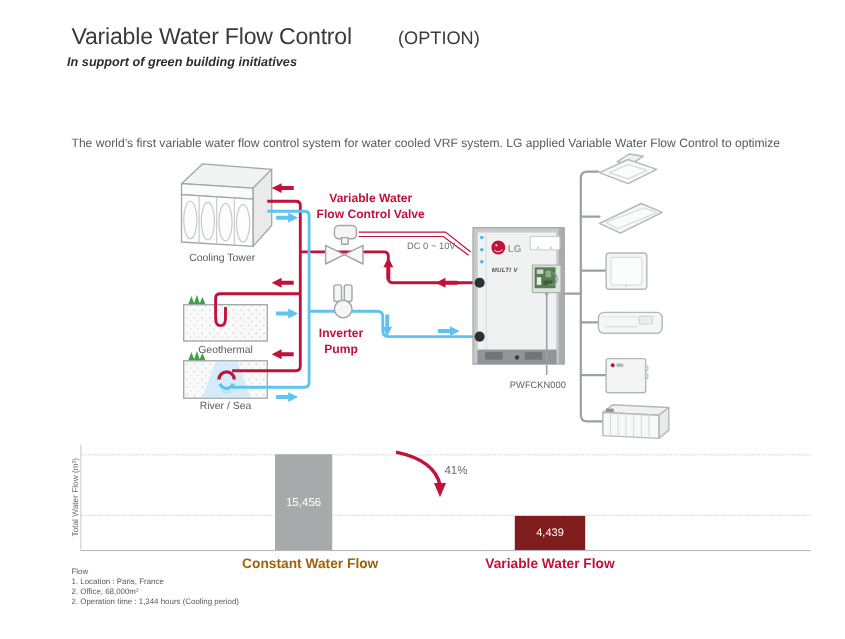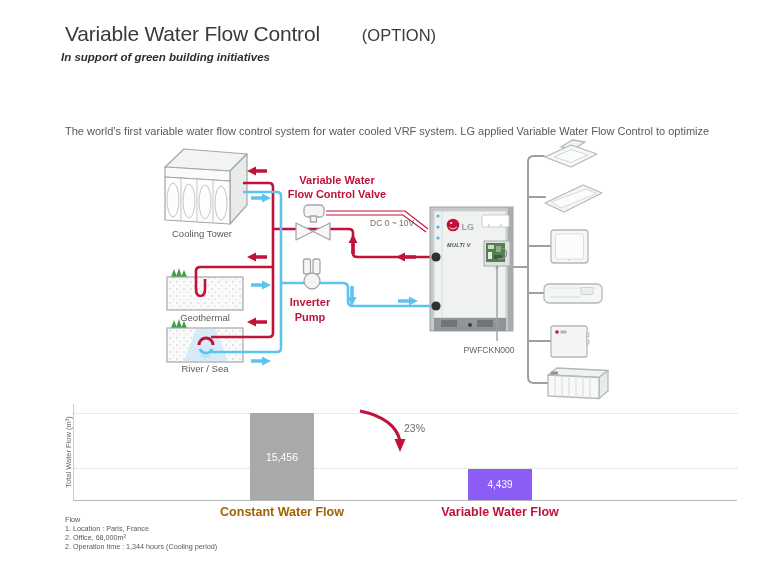--- a/index.html
+++ b/index.html
@@ -21,22 +21,22 @@
   svg.diagram{left:140px;top:138px;width:512px;height:268px;}
   svg text{font-family:"Liberation Sans",sans-serif;}
 
   
   .y-axis{left:73px;top:404px;width:1px;height:96px;background:#cbcdce;}
   .x-axis{left:73px;top:500px;width:664px;height:1px;background:#b7b9ba;}
   .gridline{left:74px;width:663px;height:0;border-top:1.5px dotted #d2d4d5;}
   .grid-top{top:413px;}
   .grid-mid{top:468px;}
   .bar{display:flex;align-items:center;justify-content:center;color:#ffffff;}
-  .bar-constant{left:250px;top:413px;width:64px;height:87px;background:#a7a9ab;font-size:10.5px;}
-  .bar-variable{left:468px;top:469px;width:64px;height:31px;background:#8b5cf6;font-size:10px;}
+  .bar-constant{left:250px;top:413px;width:52px;height:87px;background:#a7a9ab;font-size:10.5px;}
+  .bar-variable{left:468px;top:469px;width:64px;height:31px;background:#7f1d1d;font-size:10px;}
   .cat-label{top:505px;width:164px;text-align:center;font-size:12.5px;font-weight:700;}
   .cat-constant{left:200px;color:#a16207;}
   .cat-variable{left:418px;color:#c1123a;}
   .pct-label{left:404px;top:422px;font-size:10.5px;color:#6b6b6b;}
   .ylabel{left:68px;top:452px;transform:translate(-50%,-50%) rotate(-90deg);
           white-space:nowrap;font-size:7.5px;color:#6a6a6a;}
   svg.reduction-arrow{left:348px;top:403px;width:62px;height:56px;}
 
   
   .notes{left:65px;top:515px;font-size:7.2px;color:#585858;line-height:9px;}
@@ -248,21 +248,21 @@
   <span>15,456</span>
 </div>
 <div class="abs bar bar-variable">
   <span>4,439</span>
 </div>
 
 <svg class="abs reduction-arrow" viewBox="0 0 62 56">
   <path d="M12,8 C36,13 49,24 52,38" stroke="#c1123a" stroke-width="3.2" fill="none"></path>
   <path d="M46.5,36 L57.5,36 L52,49 Z" fill="#c1123a"></path>
 </svg>
-<div class="abs pct-label">23%</div>
+<div class="abs pct-label">41%</div>
 
 <div class="abs cat-label cat-constant">Constant Water Flow</div>
 <div class="abs cat-label cat-variable">Variable Water Flow</div>
 
 <div class="abs notes">
   <div>Flow</div>
   <div>1. Location : Paris, France</div>
   <div>2. Office, 68,000m²</div>
   <div>2. Operation time : 1,344 hours (Cooling period)</div>
 </div>

